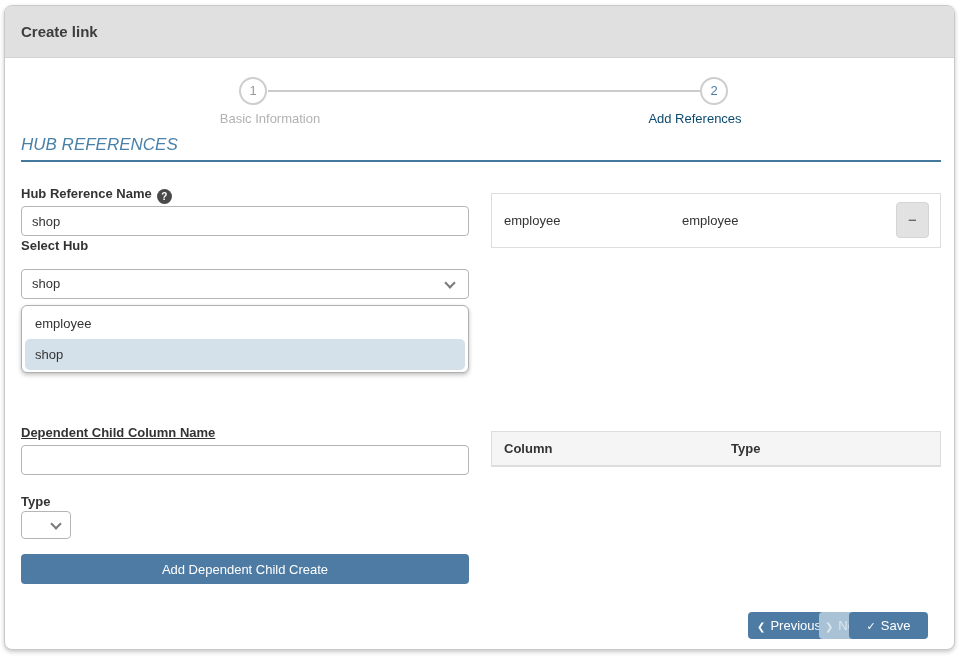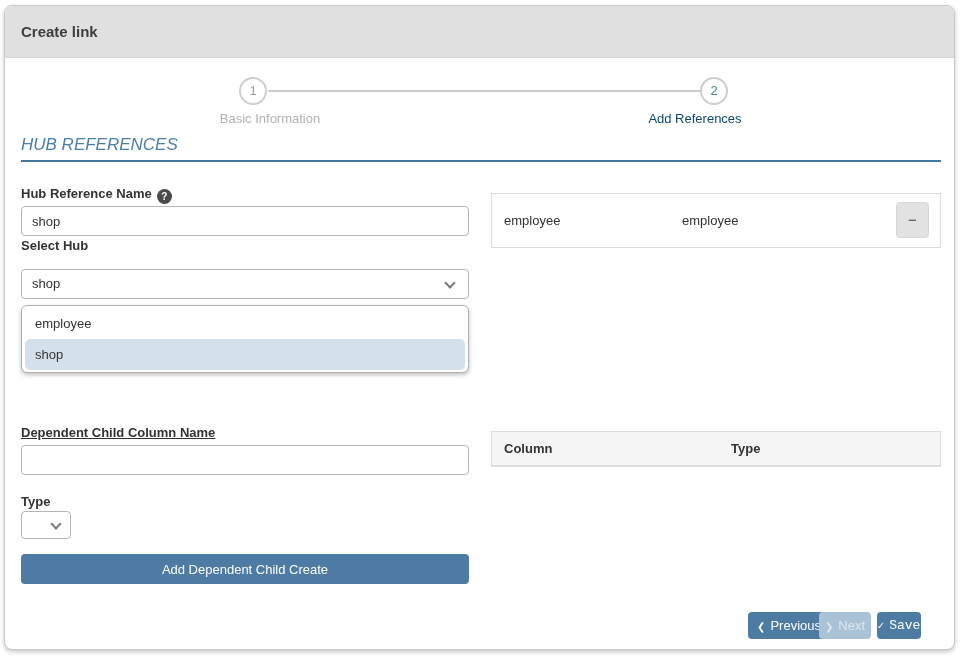--- a/index.html
+++ b/index.html
@@ -86,21 +86,21 @@
                 color:#444; font-size:15px; text-align:center; line-height:34px;
                 cursor:pointer; }
 
   
   .btn { position:absolute; border:none; border-radius:4px; color:#fff;
          font-size:13px; font-family:"Liberation Sans", sans-serif; cursor:pointer; }
   .btn-add { left:16px; top:548px; width:448px; height:30px; background:#4e7ba3; }
   .btn-footer { top:606px; height:27px; background:#4e7ba3; }
   .btn-prev { left:719px; width:82px;margin-left:24px; }
   .btn-next { left:814px; width:52px; background:#aac2d6; color:#dde7ef; }
-  .btn-save { left:872px; width:44px;font-family:Liberation Mono, monospace; }
+  .btn-save { left:844px; width:79px; }
   .btn .ico { font-size:10px; margin-right:5px; }
   .btn-save .ico { font-size:11px; }
 </style>
 </head>
 <body>
 
 <div class="dialog">
 
   <div class="dialog-header">
     <div class="dialog-title">Create link</div>

